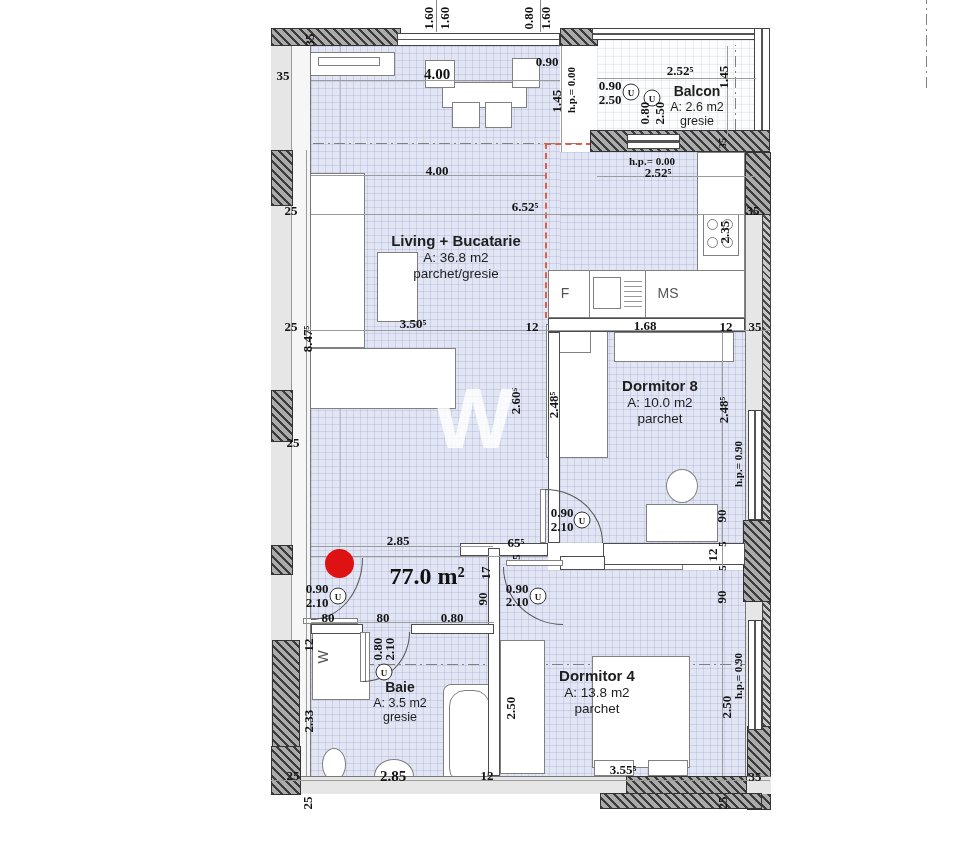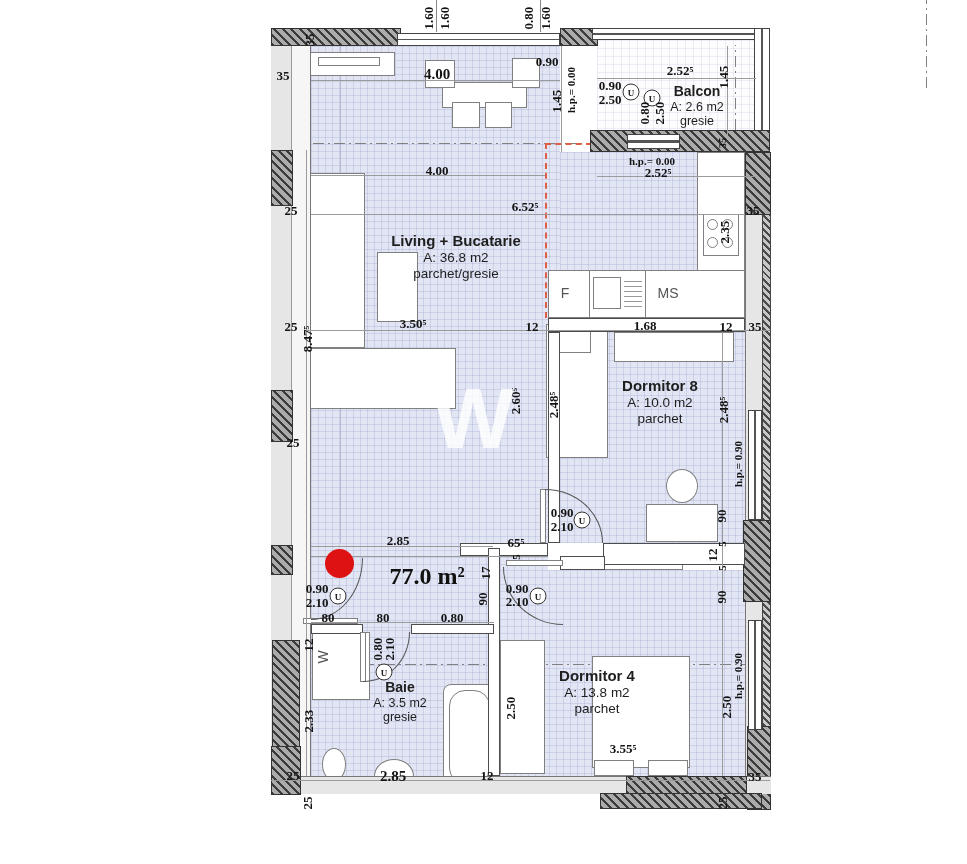--- a/index.html
+++ b/index.html
@@ -263,21 +263,21 @@
 
   <span class="dim v" style="left:309px;top:645px">12</span>
   <span class="appl v" style="left:323px;top:657px;transform:translate(-50%,-50%) rotate(-90deg)">W</span>
   <span class="dim v" style="left:309px;top:721px">2.33</span>
   <span class="dim v" style="left:511px;top:708px">2.50</span>
   <span class="dim v" style="left:727px;top:707px">2.50</span>
   <span class="dim v sm" style="left:738px;top:676px">h.p.= 0.90</span>
   <span class="dim" style="left:293px;top:776px">25</span>
   <span class="dim" style="left:393px;top:776px;font-size:15px">2.85</span>
   <span class="dim" style="left:487px;top:776px">12</span>
-  <span class="dim" style="left:623px;top:749px">3.55⁵</span>
+  <span class="dim" style="left:623px;top:770px">3.55⁵</span>
   <span class="dim" style="left:755px;top:777px">35</span>
   <span class="dim v" style="left:308px;top:803px">25</span>
   <span class="dim v" style="left:723px;top:803px">25</span>
 
   <div class="roomlabel" style="left:456px;top:257px">
     <div class="nm">Living + Bucatarie</div>
     <div class="ar">A: 36.8 m2</div>
     <div class="ar">parchet/gresie</div>
   </div>
   <div class="roomlabel" style="left:697px;top:106px">

